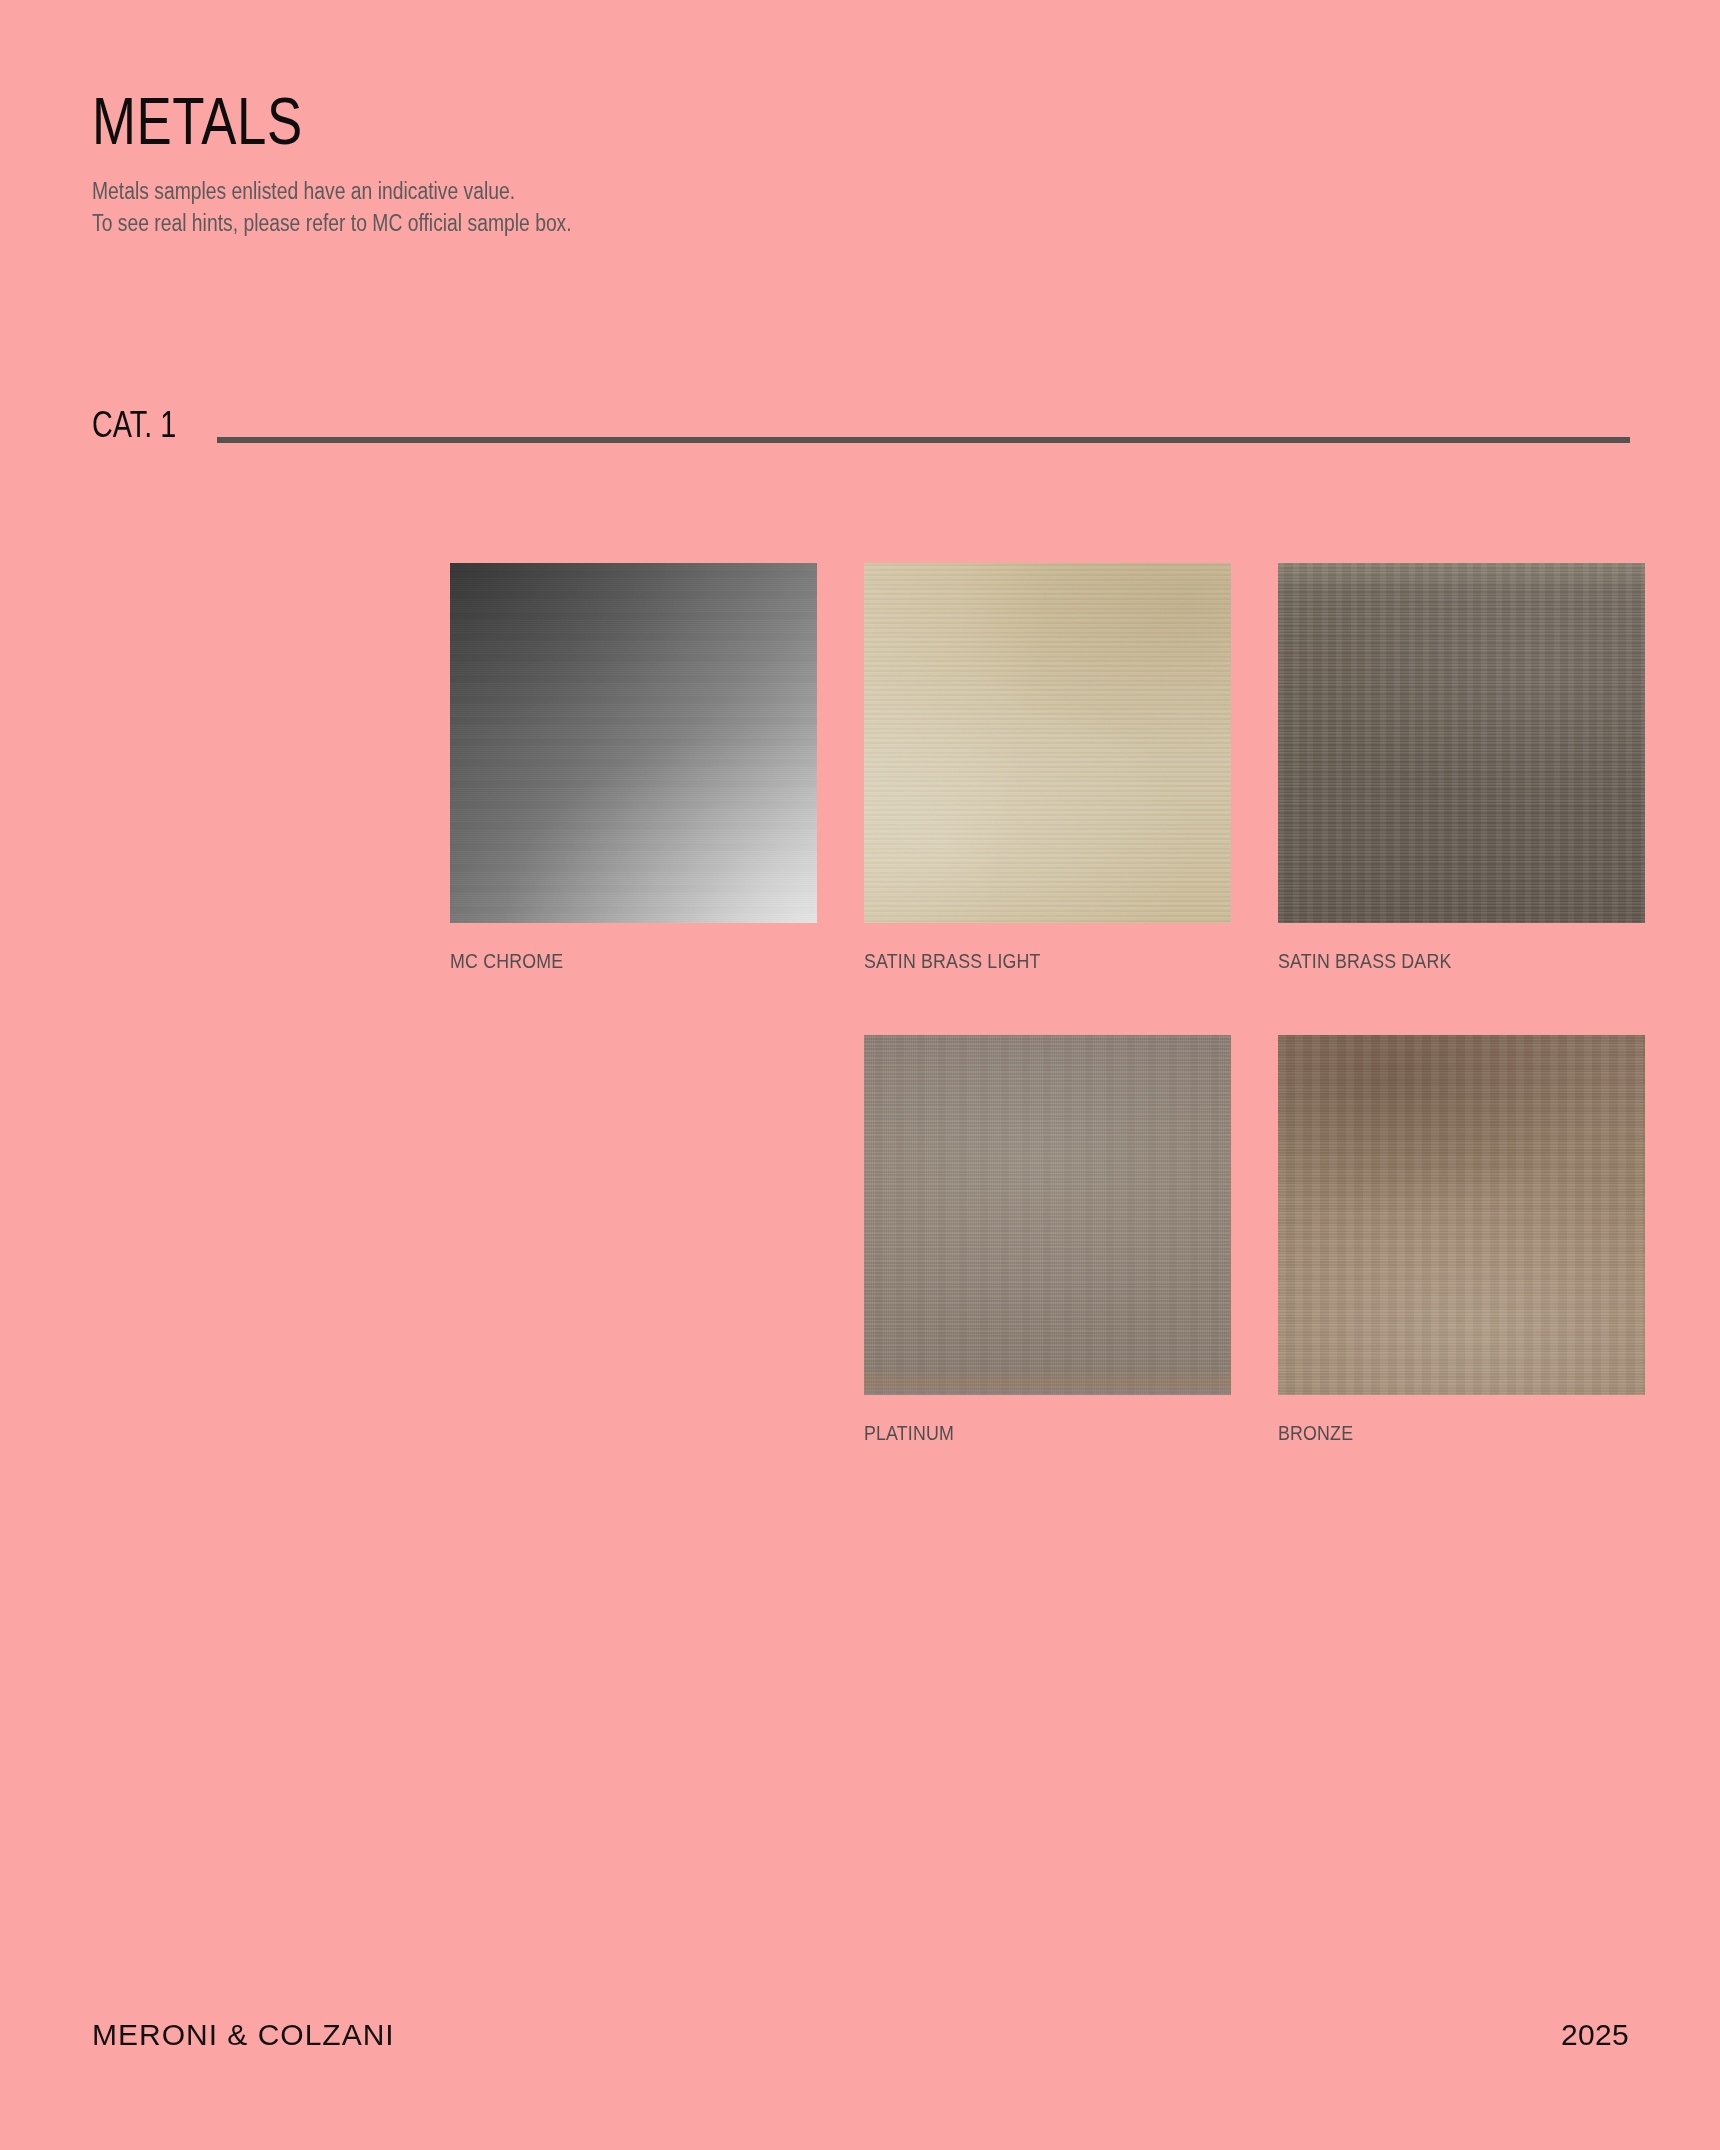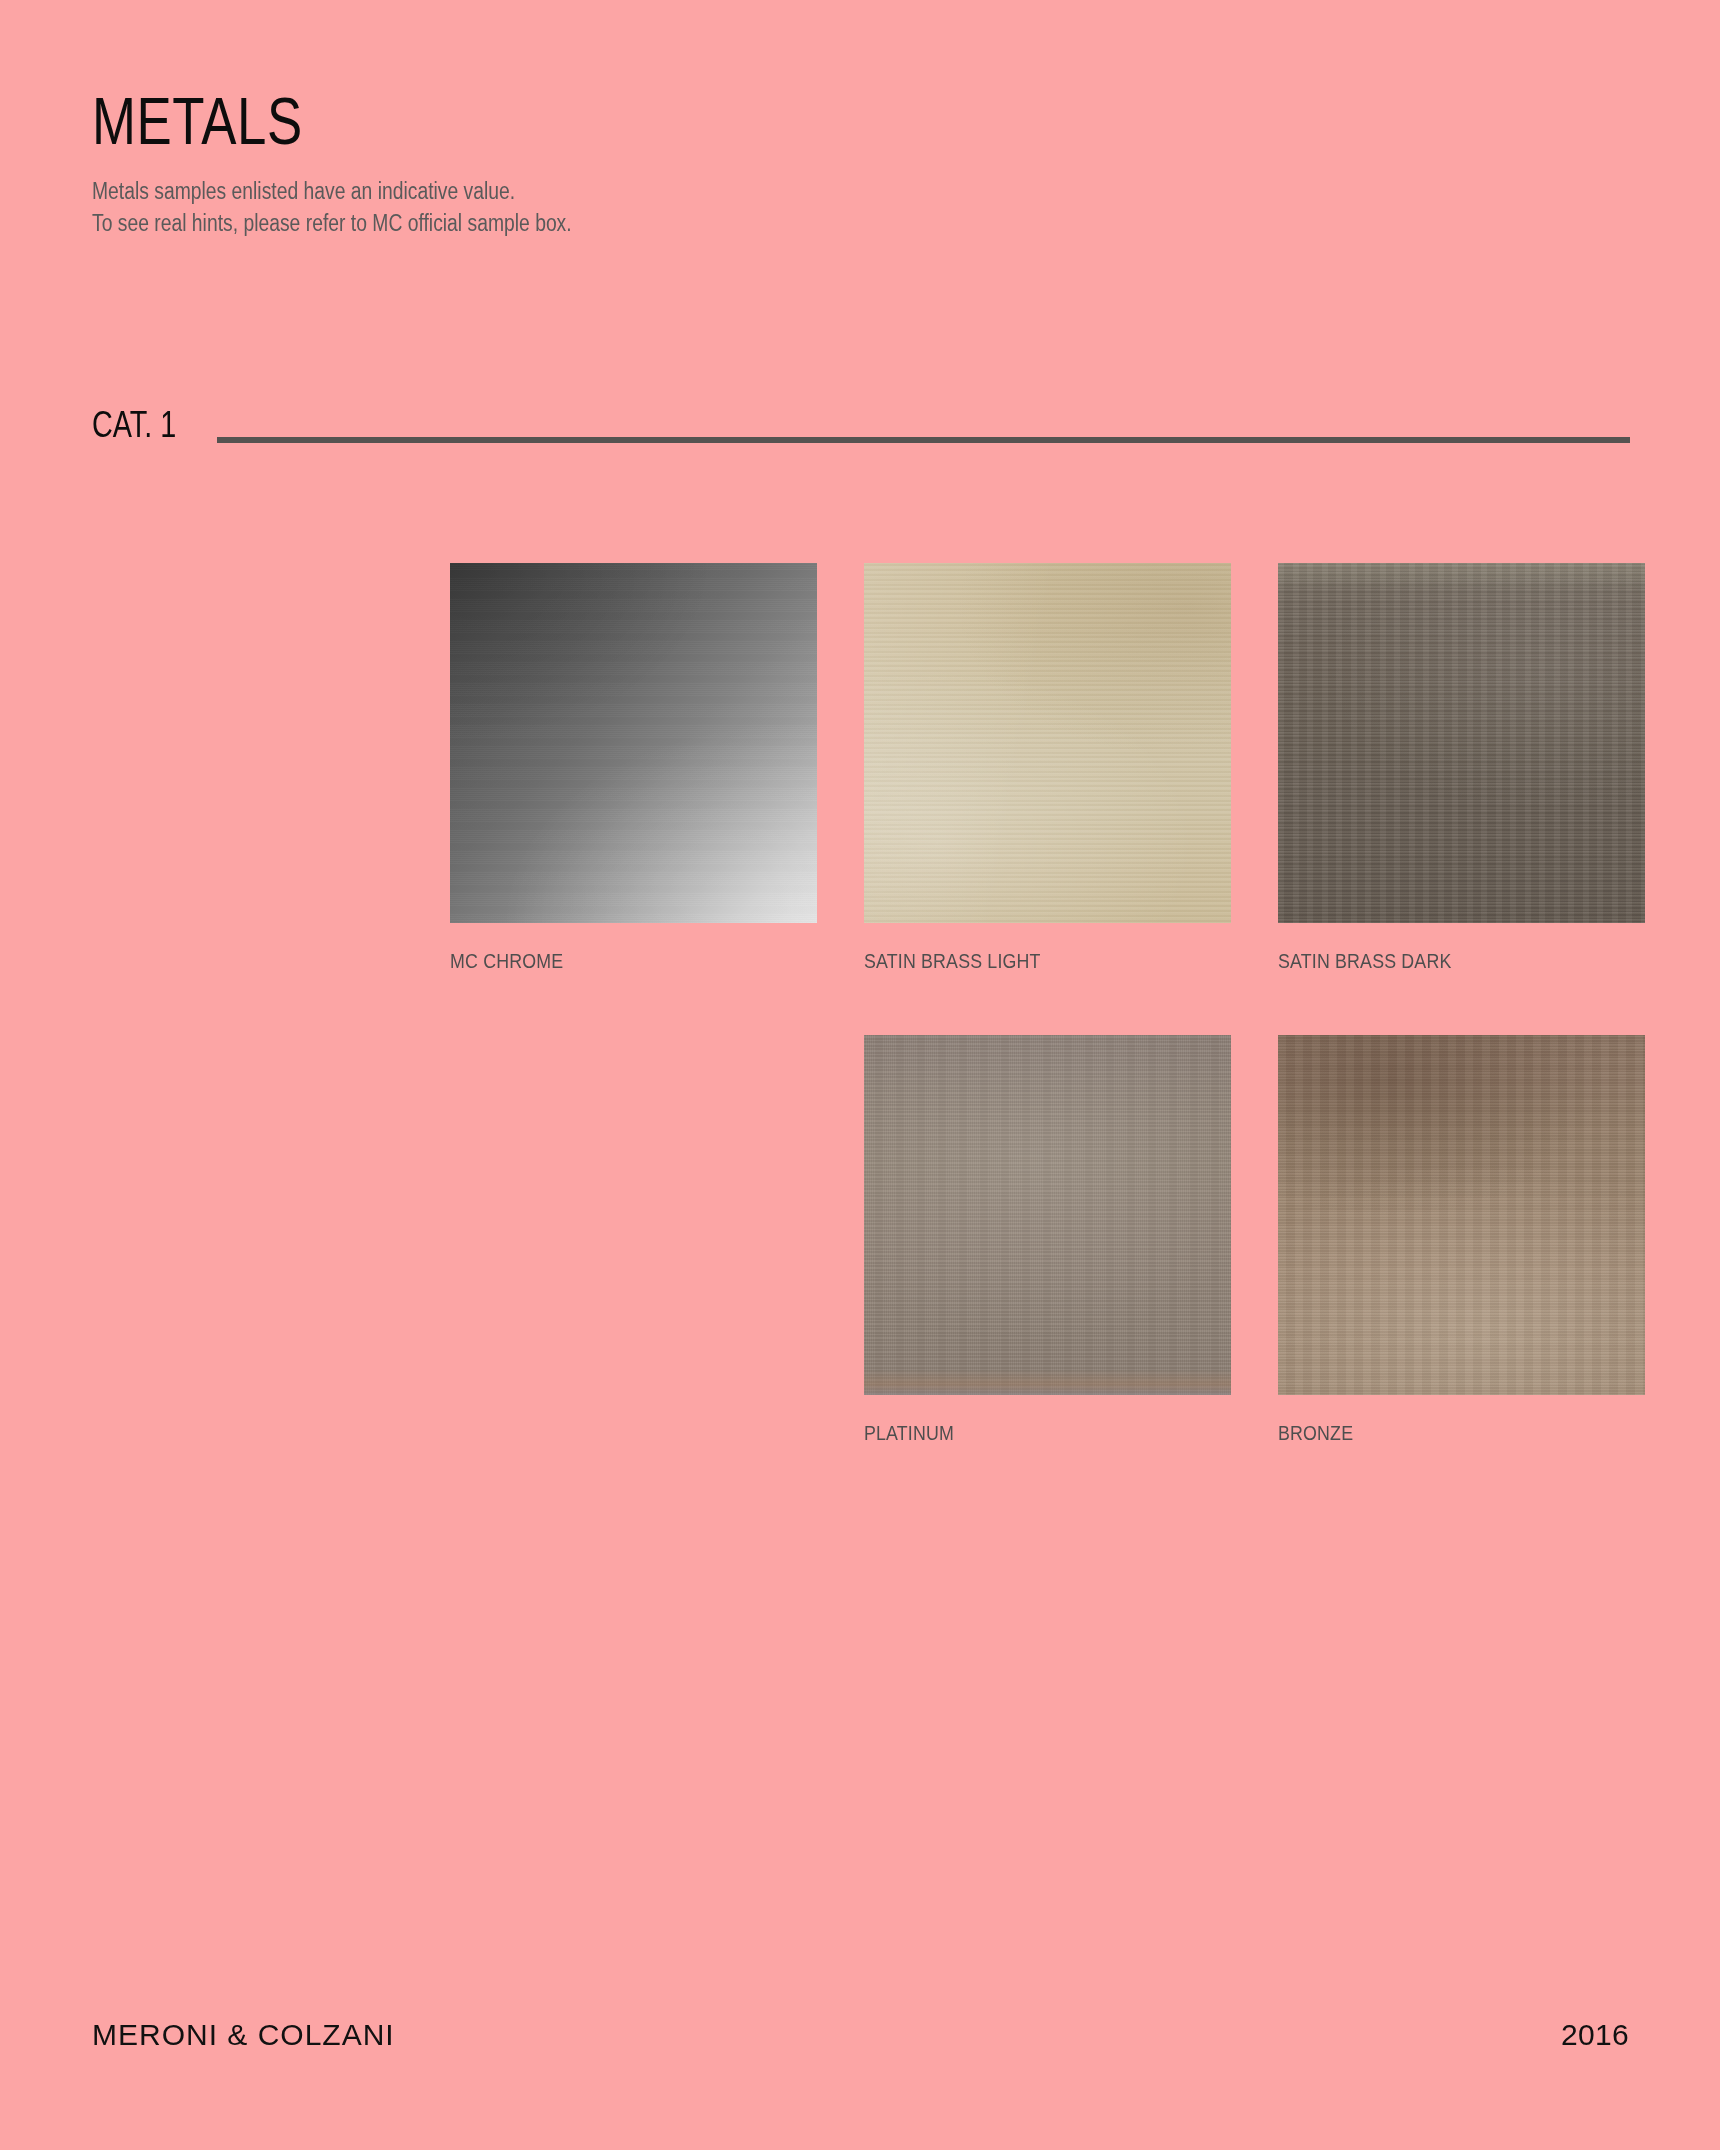--- a/index.html
+++ b/index.html
@@ -396,17 +396,17 @@
         </div>
         <div class="swatch-label">BRONZE</div>
       </div>
 
     </div>
 
   </div>
 
   <div class="footer">
     <div class="brand">MERONI &amp; COLZANI</div>
-    <div class="year">2016</div>
+    <div class="year">2025</div>
   </div>
 
 </div>
 
 
 </body></html>

